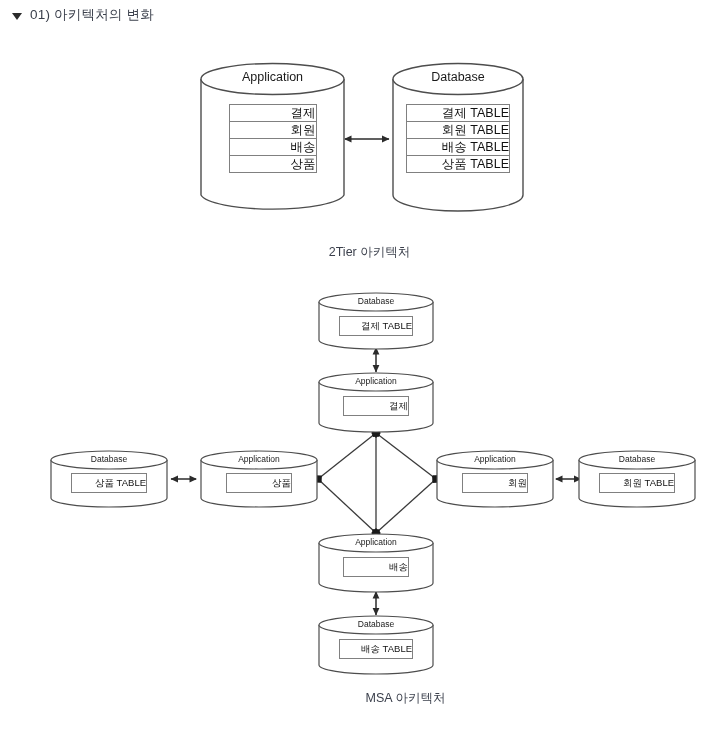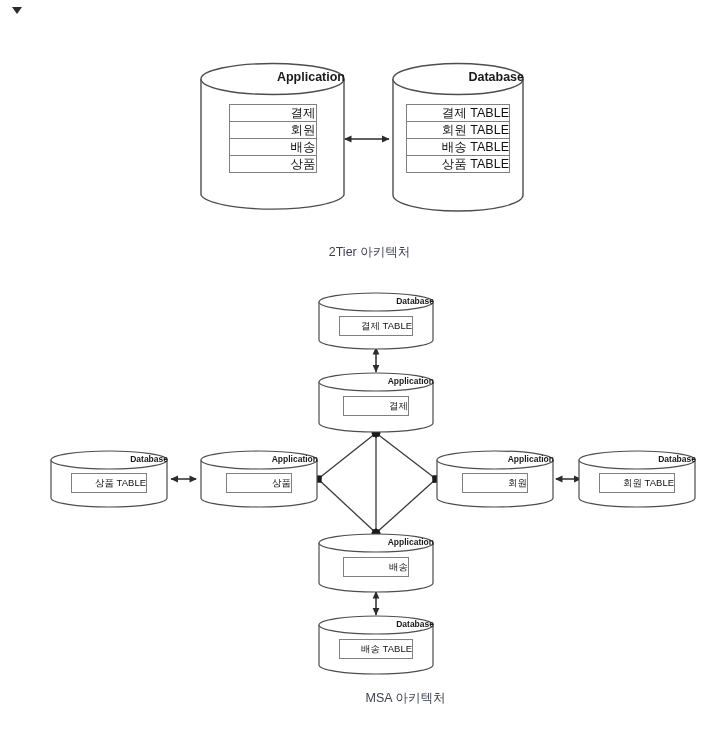--- a/index.html
+++ b/index.html
@@ -58,22 +58,22 @@
   .cyl .cyl-svg {
     position: absolute;
     left: 0; top: 0;
     width: 100%;
     height: 100%;
   }
   .cyl .cyl-title {
     position: absolute;
     left: 0;
     width: 100%;
-    text-align: right;
-    font-weight: bold;
+    text-align: center;
+    font-weight: normal;
     color: #1a1a1a;
     white-space: nowrap;
   }
   .cyl .cyl-rows {
     position: absolute;
     left: 50%;
     transform: translateX(-50%);
     border: 1px solid #808080;
     border-bottom: none;
     background: #ffffff;
@@ -105,20 +105,21 @@
     text-align: center;
     font-size: 12.5px;
     color: #3a3f4b;
   }
 </style>
 </head>
 <body>
 
 <div class="section-heading">
   <span class="tri-marker"></span>
+  <span>01) 아키텍처의 변화</span>
 </div>
 
 <div class="diagram">
 <svg width="723" height="730" xmlns="http://www.w3.org/2000/svg">
   <defs>
     <marker id="arrHead" markerWidth="8" markerHeight="8" refX="7" refY="4" orient="auto" markerUnits="userSpaceOnUse">
       <path d="M0,0.6 L7.5,4 L0,7.4 z" fill="#2b2b2b"></path>
     </marker>
     <marker id="arrTail" markerWidth="8" markerHeight="8" refX="1" refY="4" orient="auto" markerUnits="userSpaceOnUse">
       <path d="M7.5,0.6 L0,4 L7.5,7.4 z" fill="#2b2b2b"></path>

